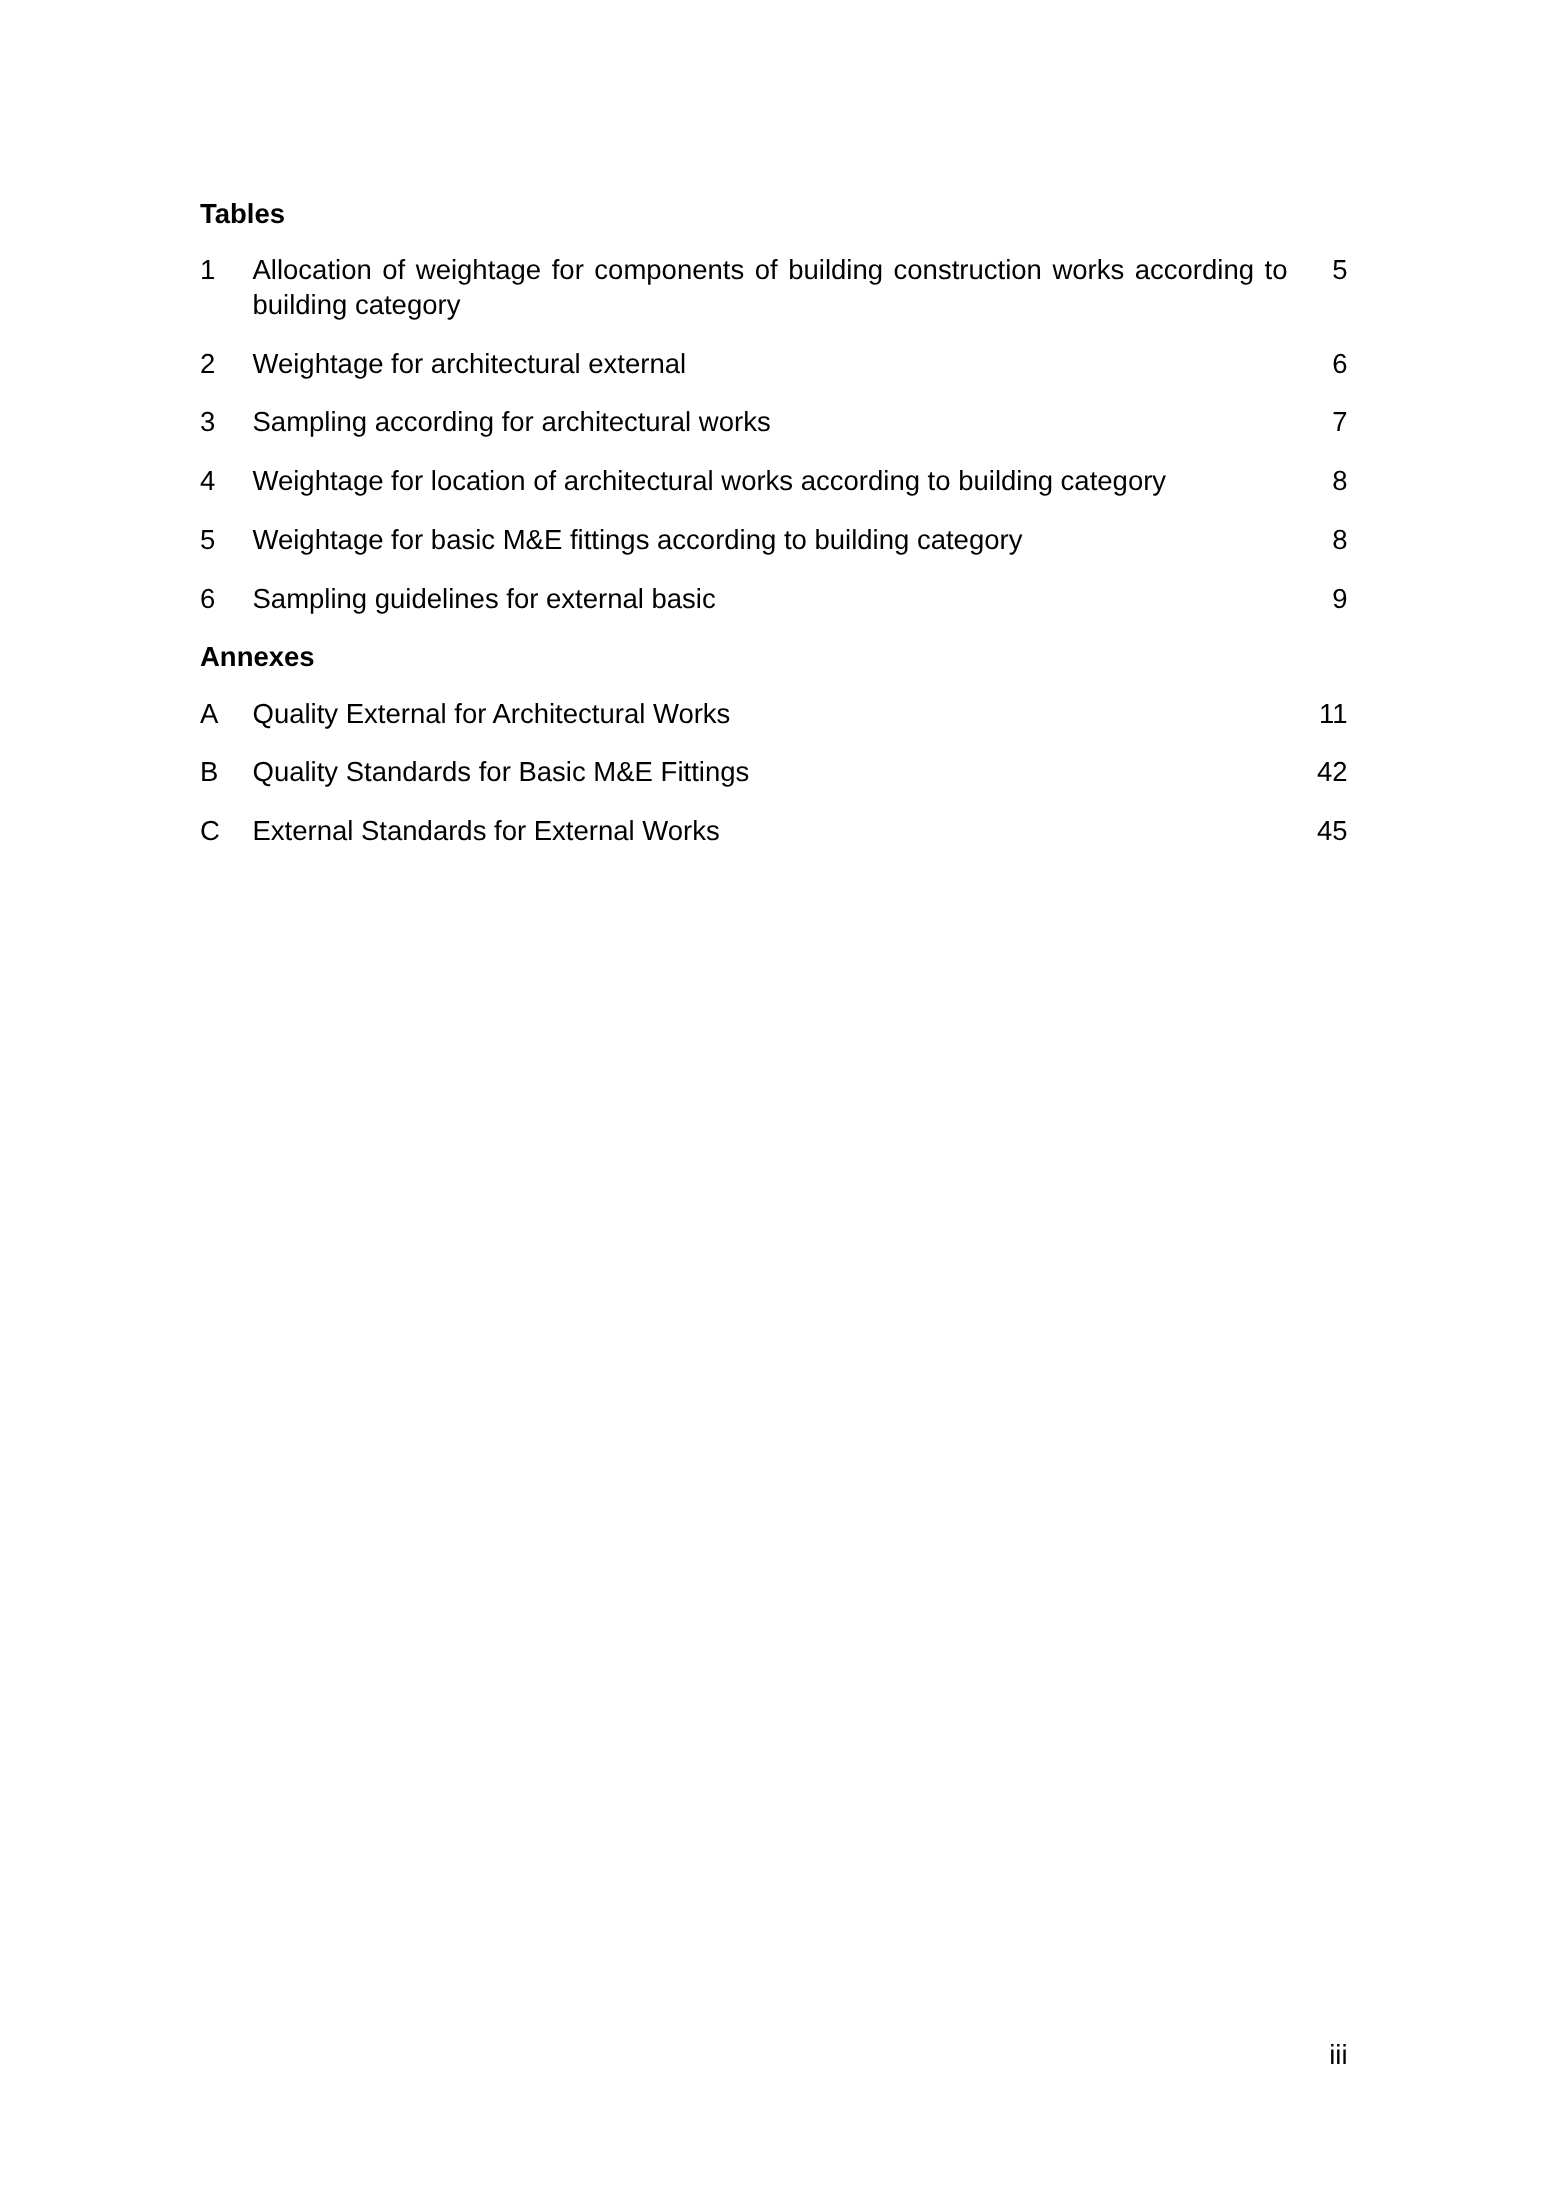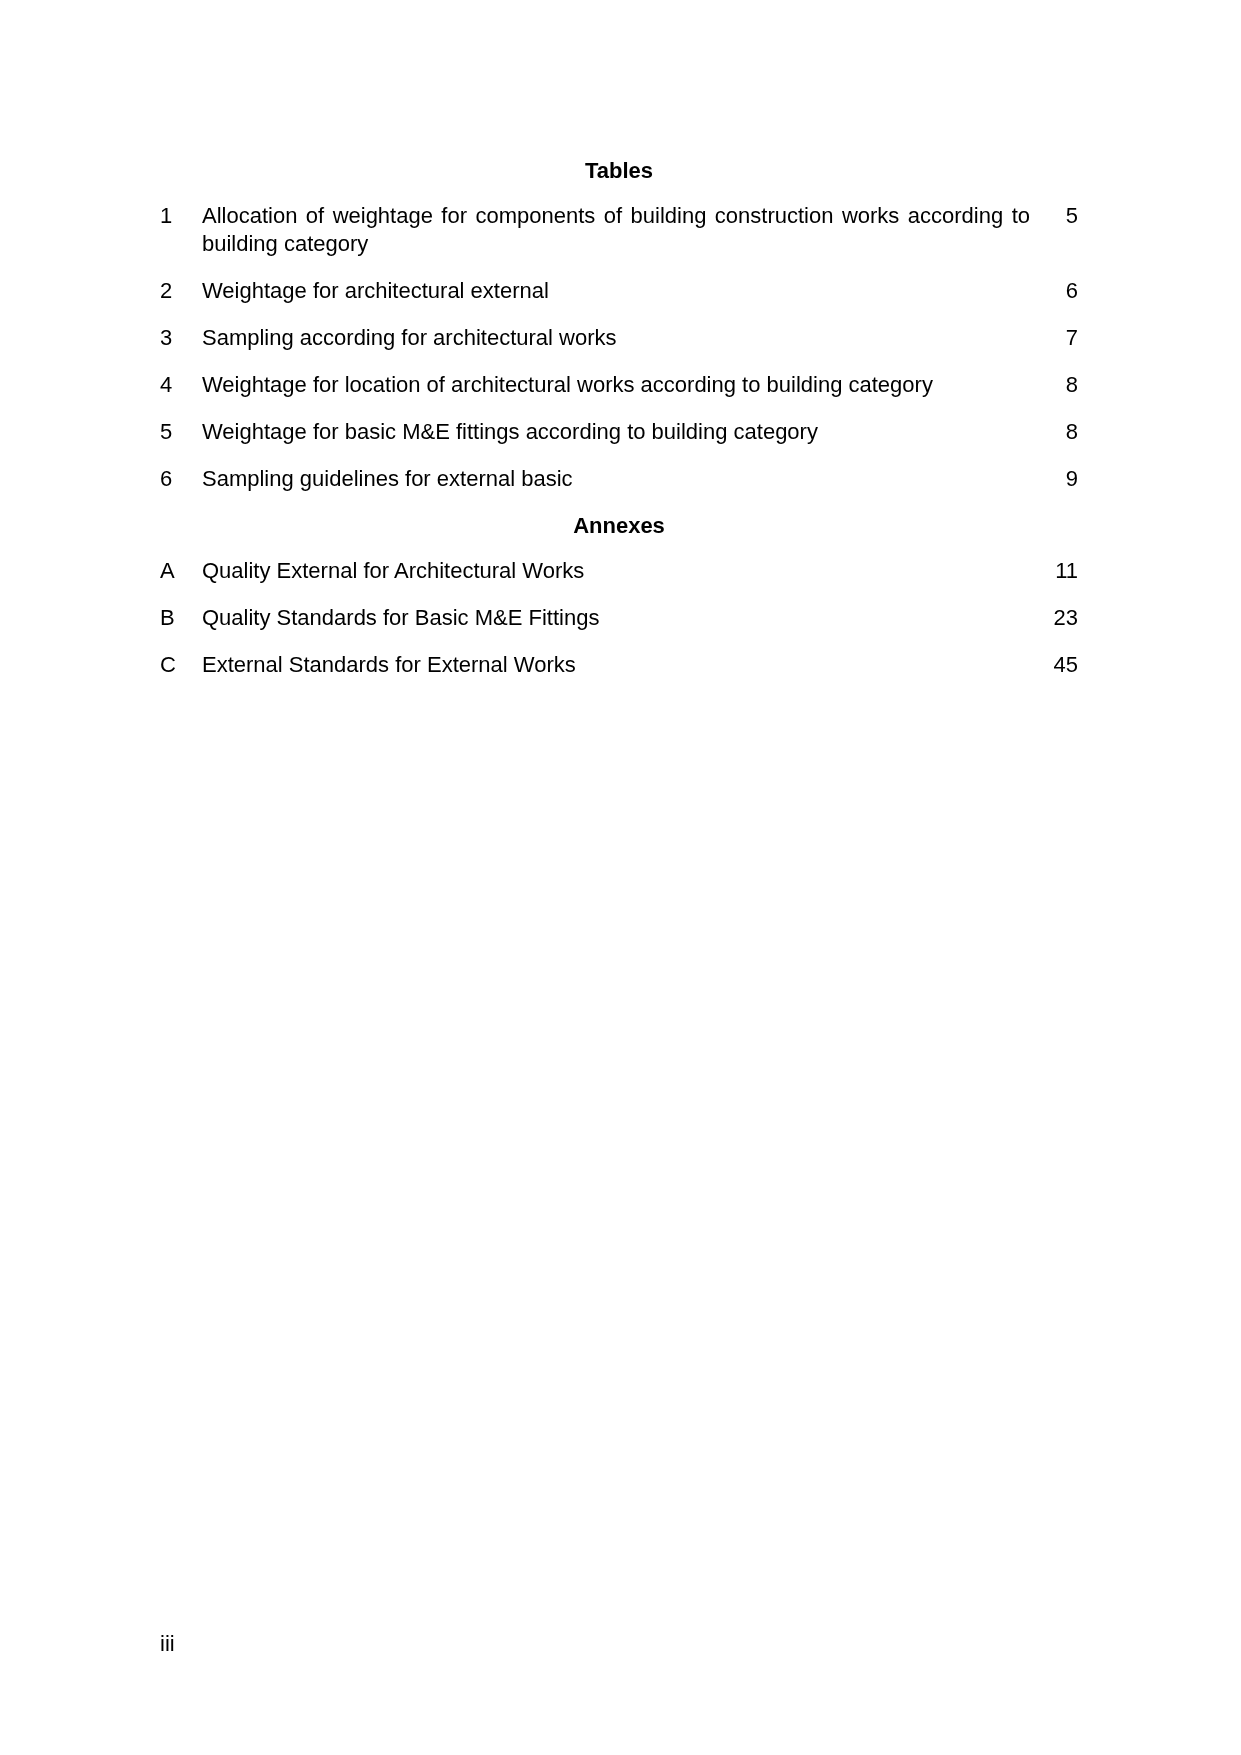--- a/index.html
+++ b/index.html
@@ -22,21 +22,20 @@
     position: absolute;
     left: 160px;
     top: 157px;
     width: 918px;
   }
   .section-heading {
     font-size: 22px;
     line-height: 28px;
     font-weight: bold;
     margin: 0 0 17px 0;
-    text-align: center;
   }
   .toc-section + .toc-section .section-heading {
     margin-top: 4px;
   }
   .toc-row {
     display: flex;
     align-items: flex-start;
     margin-bottom: 19px;
   }
   .toc-num {
@@ -50,21 +49,21 @@
   }
   .toc-page {
     flex: 1 1 auto;
     text-align: right;
   }
   .footer {
     position: absolute;
     left: 160px;
     top: 1630px;
     width: 918px;
-    text-align: left;
+    text-align: right;
   }
 </style>
 </head>
 <body>
 
 <div class="page">
   <main class="toc" id="toc-root">
   <section class="toc-section">
     <h2 class="section-heading">Tables</h2>
     <div class="toc-rows">
@@ -111,21 +110,21 @@
     <div class="toc-rows">
   <div class="toc-row">
     <span class="toc-num">A</span>
     <span class="toc-title">Quality External for Architectural Works</span>
     <span class="toc-page">11</span>
   </div>
 
   <div class="toc-row">
     <span class="toc-num">B</span>
     <span class="toc-title">Quality Standards for Basic M&amp;E Fittings</span>
-    <span class="toc-page">23</span>
+    <span class="toc-page">42</span>
   </div>
 
   <div class="toc-row">
     <span class="toc-num">C</span>
     <span class="toc-title">External Standards for External Works</span>
     <span class="toc-page">45</span>
   </div>
 </div>
   </section>
 </main>

